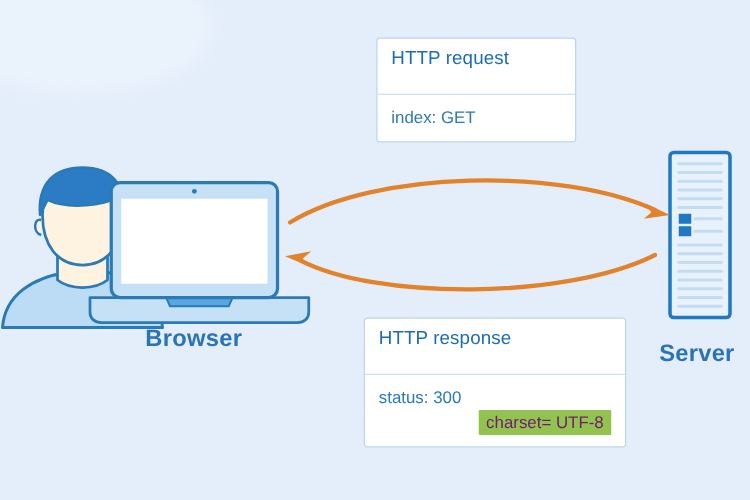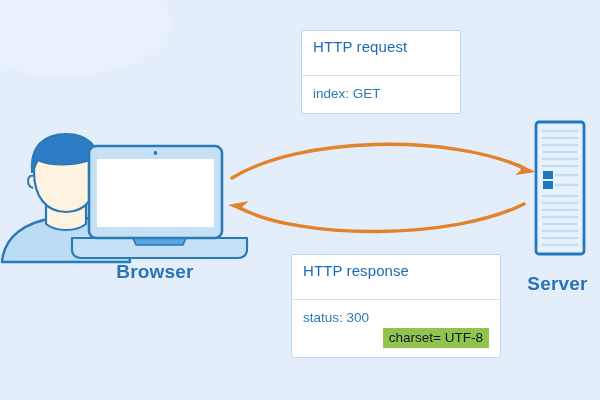--- a/index.html
+++ b/index.html
@@ -62,21 +62,21 @@
     font-size: 13.5px;
     color: #2a7ab5;
     line-height: 20px;
     white-space: nowrap;
   }
   .info-line.right-align {
     text-align: right;
   }
   .hl {
     background: #93c34f;
-    color: #0f172a;
+    color: #701a75;
     padding: 1px 6px 2px 6px;
     border-radius: 1px;
     display: inline-block;
     line-height: 17px;
   }
   #request-box {
     left: 301px;
     top: 30px;
     width: 160px;
   }

